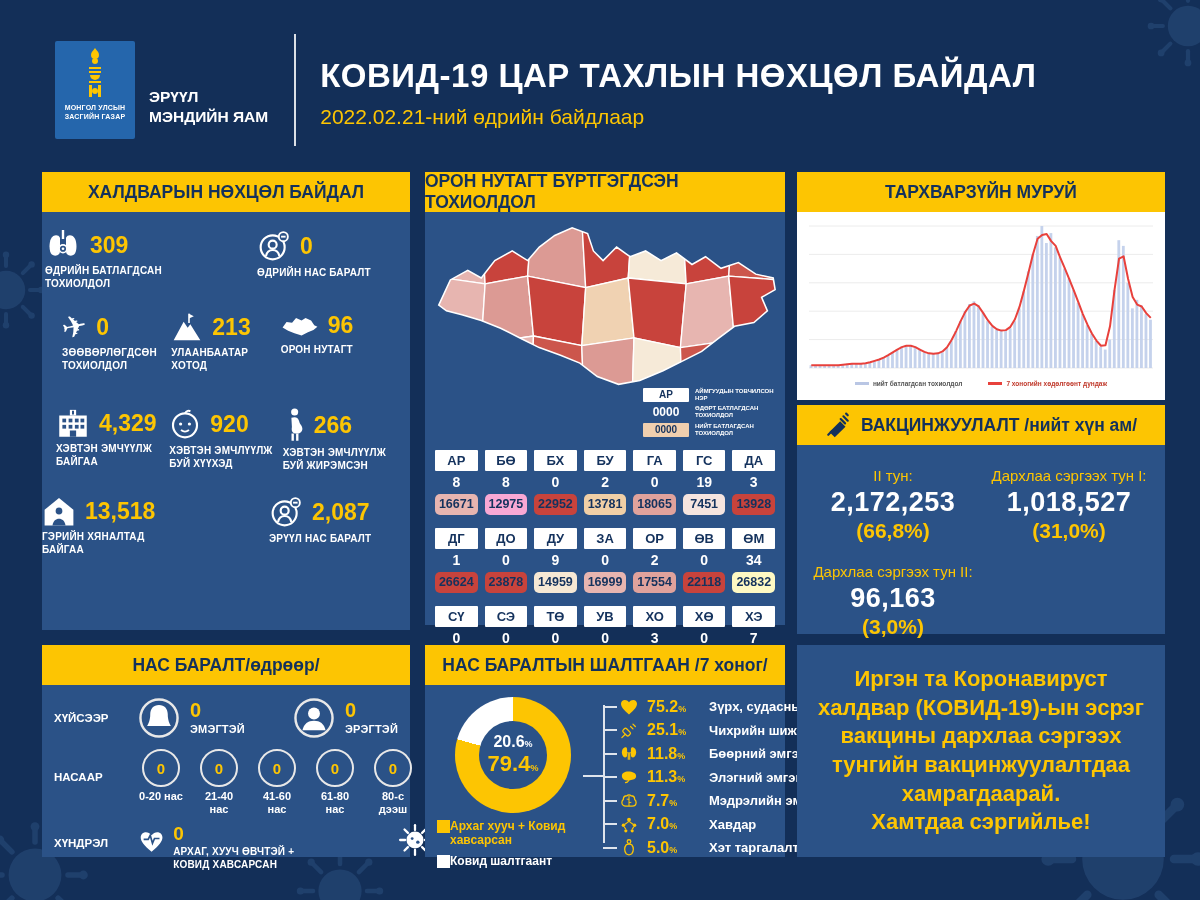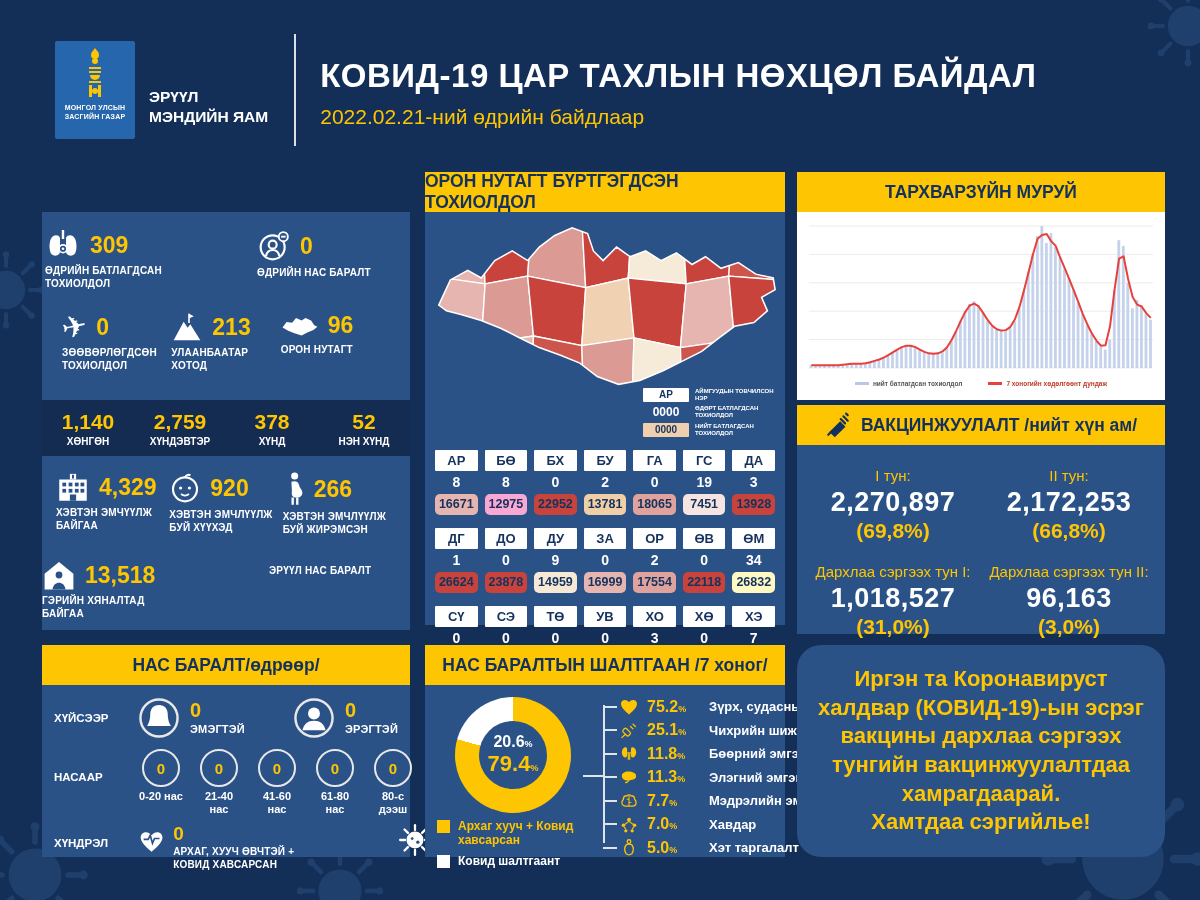--- a/index.html
+++ b/index.html
@@ -23,21 +23,21 @@
   
   .panel { position:absolute; }
   .phead { height:40px; background:#fdc502; color:#13315c; font-weight:bold; font-size:17.5px; display:flex; align-items:center; justify-content:center; gap:10px; }
   .pbody { position:absolute; top:40px; left:0; right:0; bottom:0; background:#2b5287; }
   #p-infection { left:42px;  top:172px; width:368px; height:458px; }
   #p-deaths    { left:42px;  top:645px; width:368px; height:212px; }
   #p-map       { left:425px; top:172px; width:360px; height:453px; }
   #p-causes    { left:425px; top:645px; width:360px; height:212px; }
   #p-curve     { left:797px; top:172px; width:368px; height:228px; }
   #p-vacc      { left:797px; top:405px; width:368px; height:229px; }
-  #p-message   { left:797px; top:645px; width:368px; height:212px; background:#2b5287;border-radius:24px; }
+  #p-message   { left:797px; top:645px; width:368px; height:212px; background:#2b5287; }
   
   .stat-top { display:flex; align-items:center; gap:9px; }
   .stat-val { color:#fdc502; font-size:23px; font-weight:bold; }
   .stat-label { color:#fff; font-size:10px; font-weight:bold; line-height:1.3; margin-top:4px; letter-spacing:.2px; }
   .srow { display:flex; }
   .srow1 { justify-content:center; gap:62px; padding-top:18px; height:96px; }
   .srow1 .stat { width:150px; }
   .srow2 { justify-content:space-between; padding:4px 20px 0; height:84px; }
   .srow2 .stat { width:112px; }
   .sevband { height:56px; background:#152c52; display:flex; align-items:center; margin-top:8px; }
@@ -96,21 +96,21 @@
   .causes-body { display:flex; padding:8px 8px 0 12px; }
   .causes-left { width:152px; flex:none; }
   .donut-wrap { position:relative; width:116px; height:116px; margin:4px auto 0; }
   .donut { width:116px; height:116px; border-radius:50%; }
   .donut-hole { position:absolute; inset:24px; background:#2b5287; border-radius:50%; }
   .donut-center { position:absolute; inset:0; display:flex; flex-direction:column; align-items:center; justify-content:center; }
   .d-only { color:#fff; font-size:16px; font-weight:bold; }
   .d-chronic { color:#fdc502; font-size:22px; font-weight:bold; }
   .pct-small { font-size:9px; }
   .cl-legend { margin-top:6px; }
-  .cl-lrow { display:flex; gap:8px; align-items:flex-start; margin-top:6px; }
+  .cl-lrow { display:flex; align-items:flex-start; margin-top:6px; }
   .cl-sw { width:13px; height:13px; flex:none; margin-top:1px; }
   .cl-ltext { font-size:12px; font-weight:bold; line-height:1.2; }
   .causes-right { flex:1; position:relative; padding-left:30px; padding-top:2px; }
   .causes-right::before { content:""; position:absolute; left:14px; top:12px; bottom:14px; border-left:2px solid #dfe4ec; }
   .h-conn { position:absolute; left:-6px; top:50%; width:20px; border-top:2px solid #dfe4ec; }
   .cause { display:flex; align-items:center; gap:8px; height:23.5px; position:relative; }
   .cause::before { content:""; position:absolute; left:-16px; width:14px; border-top:2px solid #dfe4ec; }
   .cause-pct { color:#fdc502; font-weight:bold; font-size:16px; width:54px; flex:none; }
   .cause-label { color:#fff; font-weight:bold; font-size:13px; white-space:nowrap; }
   
@@ -183,20 +183,21 @@
     <div>МЭНДИЙН ЯАМ</div>
   </div>
   <div class="vline"></div>
   <div class="titles">
     <div class="title">КОВИД-19 ЦАР ТАХЛЫН НӨХЦӨЛ БАЙДАЛ</div>
     <div class="subtitle">2022.02.21-ний өдрийн байдлаар</div>
   </div>
 </div>
 
 <div class="panel" id="p-infection">
+  <div class="phead">ХАЛДВАРЫН НӨХЦӨЛ БАЙДАЛ</div>
   <div class="pbody">
     <div class="srow srow1">
       <div class="stat">
         <div class="stat-top">
           <svg class="ic" width="36" height="30" viewBox="0 0 24 20">
             <path fill="#fff" d="M11.2 0h1.6v6h-1.6z"></path>
             <path fill="#fff" d="M10 5.2C9 2.8 5.4 3 4 5.8 2.6 8.6 2.6 14.6 4.6 16.4c1.7 1.5 5.4.7 5.4-2.2V5.2z"></path>
             <path fill="#fff" d="M14 5.2c1-2.4 4.6-2.2 6 .6 1.4 2.8 1.4 8.8-.6 10.6-1.7 1.5-5.4.7-5.4-2.2V5.2z"></path>
             <circle cx="12" cy="12.5" r="2.6" fill="#2b5287" stroke="#fff" stroke-width="1.1"></circle>
             <circle cx="12" cy="12.5" r="0.9" fill="#fff"></circle>
@@ -239,38 +240,20 @@
         <div class="stat-label">УЛААНБААТАР ХОТОД</div>
       </div>
       <div class="stat">
         <div class="stat-top">
           <svg class="ic" width="38" height="24" viewBox="0 0 24 14">
             <path d="M1 8l2.5-3.5L7 5l2.5-3 3.5 1.6L15.5 2l3.5 1.6L21 6.5l2 1-2.5 2-3.5 1.5-4 2-4.5-1.5-4-1.5z" fill="#fff"></path>
           </svg>
           <span class="stat-val">96</span>
         </div>
         <div class="stat-label">ОРОН НУТАГТ</div>
-      </div>
-    </div>
-    <div class="sevband">
-      <div class="sev">
-        <div class="sev-val">1,140</div>
-        <div class="sev-label">ХӨНГӨН</div>
-      </div>
-      <div class="sev">
-        <div class="sev-val">2,759</div>
-        <div class="sev-label">ХҮНДЭВТЭР</div>
-      </div>
-      <div class="sev">
-        <div class="sev-val">378</div>
-        <div class="sev-label">ХҮНД</div>
-      </div>
-      <div class="sev">
-        <div class="sev-val">52</div>
-        <div class="sev-label">НЭН ХҮНД</div>
       </div>
     </div>
     <div class="srow srow3">
       <div class="stat">
         <div class="stat-top">
           <svg class="ic" width="34" height="30" viewBox="0 0 26 24">
             <rect x="2" y="6" width="22" height="17" fill="#fff"></rect>
             <rect x="10.5" y="1.5" width="5" height="4.5" fill="#fff"></rect>
             <rect x="12.2" y="2.2" width="1.6" height="3" fill="#2b5287"></rect>
             <g fill="#2b5287">
@@ -320,20 +303,30 @@
           <svg class="ic" width="34" height="30" viewBox="0 0 26 22">
             <path d="M2 10L13 1l11 9v12H2z" fill="#fff"></path>
             <circle cx="13" cy="11" r="2.6" fill="#2b5287"></circle>
             <path d="M8 22c.6-3.4 2.6-5 5-5s4.4 1.6 5 5z" fill="#2b5287"></path>
           </svg>
           <span class="stat-val">13,518</span>
         </div>
         <div class="stat-label">ГЭРИЙН ХЯНАЛТАД БАЙГАА</div>
       </div>
       <div class="stat">
+        <div class="stat-top">
+          <svg class="ic" width="34" height="32" viewBox="0 0 24 24">
+            <circle cx="11" cy="13" r="9" fill="none" stroke="#fff" stroke-width="1.6"></circle>
+            <circle cx="11" cy="11" r="3" fill="none" stroke="#fff" stroke-width="1.6"></circle>
+            <path d="M6 19.5c.6-3 2.6-4.5 5-4.5s4.4 1.5 5 4.5" fill="none" stroke="#fff" stroke-width="1.6"></path>
+            <circle cx="19" cy="5" r="3.4" fill="#2b5287" stroke="#fff" stroke-width="1.4"></circle>
+            <path d="M17.3 5h3.4" stroke="#fff" stroke-width="1.4"></path>
+          </svg>
+          <span class="stat-val">2,087</span>
+        </div>
         <div class="stat-label">ЭРҮҮЛ НАС БАРАЛТ</div>
       </div>
     </div>
   </div>
 </div>
 
 <div class="panel" id="p-map">
   <div class="phead">ОРОН НУТАГТ БҮРТГЭГДСЭН ТОХИОЛДОЛ</div>
   <div class="pbody">
     <div class="map-area">
@@ -609,25 +602,20 @@
         <path d="M14.5 6.5l4 4"></path>
         <path d="M17 4l4 4"></path>
         <path d="M19.5 1.5l1.5 1.5"></path>
       </g>
     </svg>
     <span>ВАКЦИНЖУУЛАЛТ /нийт хүн ам/</span>
   </div>
   <div class="pbody">
     <div class="vgrid">
       <div class="vcell">
-        <div class="vlabel">I тун:</div>
-        <div class="vvalue">2,270,897</div>
-        <div class="vpct">(69,8%)</div>
-      </div>
-      <div class="vcell">
         <div class="vlabel">II тун:</div>
         <div class="vvalue">2,172,253</div>
         <div class="vpct">(66,8%)</div>
       </div>
       <div class="vcell">
         <div class="vlabel">Дархлаа сэргээх тун I:</div>
         <div class="vvalue">1,018,527</div>
         <div class="vpct">(31,0%)</div>
       </div>
       <div class="vcell">

